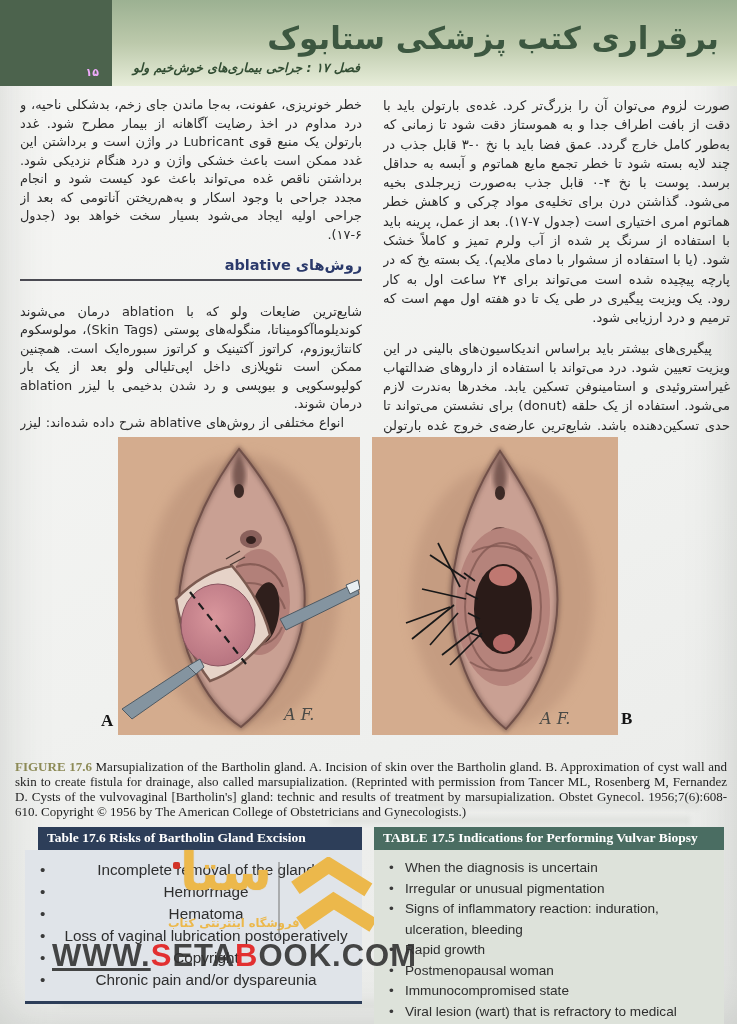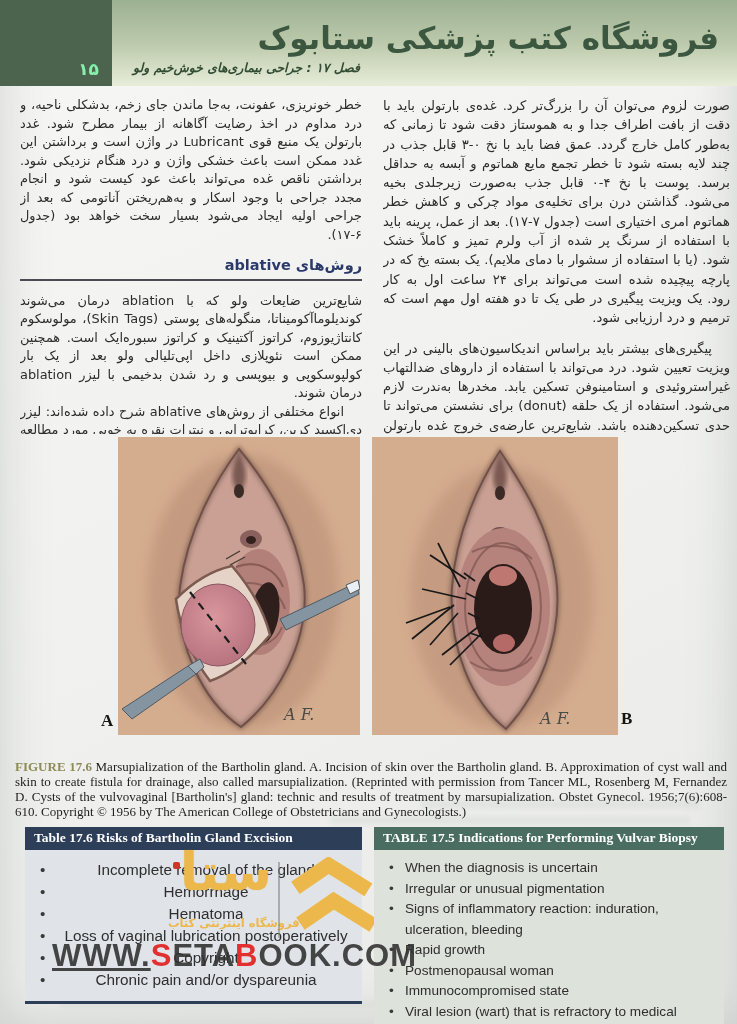--- a/index.html
+++ b/index.html
@@ -5,35 +5,35 @@
   html,body{margin:0;padding:0;background:#dcdddb;}
   .page{position:relative;width:737px;height:1024px;margin:0 auto;overflow:hidden;
         background:linear-gradient(155deg,#f6f6f4 0%,#f0f1ef 55%,#e9eae8 100%);
         box-shadow:inset 0 0 50px rgba(120,125,120,.28);
         font-family:"DejaVu Sans",sans-serif;}
 
   
   .header{position:absolute;left:0;top:0;width:737px;height:86px;
           background:linear-gradient(180deg,#9cb192 0%,#bcc9ab 50%,#e7edd9 100%);}
   .pagenum-block{position:absolute;left:0;top:0;width:112px;height:86px;background:#4c634d;}
-  .pagenum{position:absolute;right:13px;bottom:7px;color:#86efac;font-size:17px;font-weight:bold;}
+  .pagenum{position:absolute;right:13px;bottom:7px;color:#f0abfc;font-size:11px;font-weight:bold;}
   .store-title{position:absolute;right:18px;top:20px;font-size:31px;font-weight:bold;
                color:#3c5740;direction:rtl;white-space:nowrap;letter-spacing:0;}
   .chapter{position:absolute;right:377px;top:60px;font-size:12.5px;font-weight:bold;
            color:#324d33;direction:rtl;white-space:nowrap;font-style:italic;}
 
   
   .col{position:absolute;top:96px;height:338px;overflow:hidden;direction:rtl;
        text-align:justify;color:#2c2c2c;}
   .col p{margin:0;}
   .col-right{left:383px;width:347px;font-size:13.1px;line-height:19.3px;}
   .col-left{left:20px;width:342px;font-size:12.9px;line-height:18.5px;}
   .para-gap{margin-top:11px !important;}
   .indent{text-indent:18px;}
-  .section-heading{direction:rtl;margin:12px 0 11px 0;padding-bottom:4px;
+  .section-heading{direction:rtl;margin:12px 0 22px 0;padding-bottom:4px;
                    border-bottom:2px solid #4a4a52;color:#2b3a6b;font-weight:bold;font-size:14.5px;}
 
   
   .fig{position:absolute;top:437px;}
   .fig-a{left:118px;}
   .fig-b{left:372px;}
   .fig-label{position:absolute;font-family:"Liberation Serif",serif;font-weight:bold;
              font-size:17px;color:#151515;}
   .lbl-a{left:101px;top:711px;}
   .lbl-b{left:621px;top:709px;}
@@ -43,21 +43,21 @@
 
   
   .bleed{position:absolute;background:#9aa294;opacity:.12;filter:blur(2px);border-radius:2px;}
 
   
   .tbl{position:absolute;top:827px;}
   .tbl-left{left:25px;width:337px;}
   .tbl-right{left:374px;width:350px;}
   .tbl-header{font-family:"Liberation Serif",serif;font-weight:bold;color:#fff;
               font-size:13.5px;padding:3px 9px 4px;white-space:nowrap;overflow:hidden;}
-  .tbl-left .tbl-header{background:#2d3e59;}
+  .tbl-left .tbl-header{background:#2d3e59;margin-left:13px;}
   .tbl-right .tbl-header{background:#4a6d62;}
   .tbl-body{padding:8px 6px 9px 4px;}
   .tbl-left .tbl-body{background:#e0e4e9;border-bottom:3px solid #2d3e59;}
   .tbl-right .tbl-body{background:#dde2da;border-bottom:3px solid #4a6d62;}
   .tbl-body ul{margin:0;padding:0;list-style:none;}
   .tbl-body li{position:relative;padding-left:27px;color:#2e2e2e;
                font-family:"Liberation Sans",sans-serif;}
   .tbl-body li::before{content:"\2022";position:absolute;left:11px;color:#3a3a3a;}
   .tbl-left li{font-size:15.3px;line-height:20px;margin:2px 0;text-align:center;}
   .tbl-right li{font-size:13.6px;line-height:20.5px;margin:0;}
@@ -76,21 +76,21 @@
 </style>
 </head>
 <body>
 
 <div class="page">
 
   <div class="header">
     <div class="pagenum-block">
       <span class="pagenum">۱۵</span>
     </div>
-    <div class="store-title">فروشگاه کتب پزشکی ستابوک</div>
+    <div class="store-title">برقراری کتب پزشکی ستابوک</div>
     <div class="chapter">فصل ۱۷ : جراحی بیماری‌های خوش‌خیم ولو</div>
   </div>
 
   <div class="col col-right">
     <p>صورت لزوم می‌توان آن را بزرگ‌تر کرد. غده‌ی بارتولن باید با دقت از بافت اطراف جدا و به هموستاز دقت شود تا زمانی که به‌طور کامل خارج گردد. عمق فضا باید با نخ ۰-۳ قابل جذب در چند لایه بسته شود تا خطر تجمع مایع هماتوم و آبسه به حداقل برسد. پوست با نخ ۴-۰ قابل جذب به‌صورت زیرجلدی بخیه می‌شود. گذاشتن درن برای تخلیه‌ی مواد چرکی و کاهش خطر هماتوم امری اختیاری است (جدول ۷-۱۷). بعد از عمل، پرینه باید با استفاده از سرنگ پر شده از آب ولرم تمیز و کاملاً خشک شود. (یا با استفاده از سشوار با دمای ملایم). یک بسته یخ که در پارچه پیچیده شده است می‌تواند برای ۲۴ ساعت اول به کار رود. یک ویزیت پیگیری در طی یک تا دو هفته اول مهم است که ترمیم و درد ارزیابی شود.</p>
     <p class="para-gap indent">پیگیری‌های بیشتر باید براساس اندیکاسیون‌های بالینی در این ویزیت تعیین شود. درد می‌تواند با استفاده از داروهای ضدالتهاب غیراستروئیدی و استامینوفن تسکین یابد. مخدرها به‌ندرت لازم می‌شود. استفاده از یک حلقه (donut) برای نشستن می‌تواند تا حدی تسکین‌دهنده باشد. شایع‌ترین عارضه‌ی خروج غده بارتولن خونریزی هم در زمان عمل هم بعد از آن می‌باشد. باید دقت کافی برای برقراری هموستاز داشت. به‌علاوه، باید</p>
   </div>
 
   <div class="col col-left">
     <p>خطر خونریزی، عفونت، به‌جا ماندن جای زخم، بدشکلی ناحیه، و درد مداوم در اخذ رضایت آگاهانه از بیمار مطرح شود. غدد بارتولن یک منبع قوی Lubricant در واژن است و برداشتن این غدد ممکن است باعث خشکی واژن و درد هنگام نزدیکی شود. برداشتن ناقص غده می‌تواند باعث عود کیست شود و انجام مجدد جراحی با وجود اسکار و به‌هم‌ریختن آناتومی که بعد از جراحی اولیه ایجاد می‌شود بسیار سخت خواهد بود (جدول ۶-۱۷).</p>

